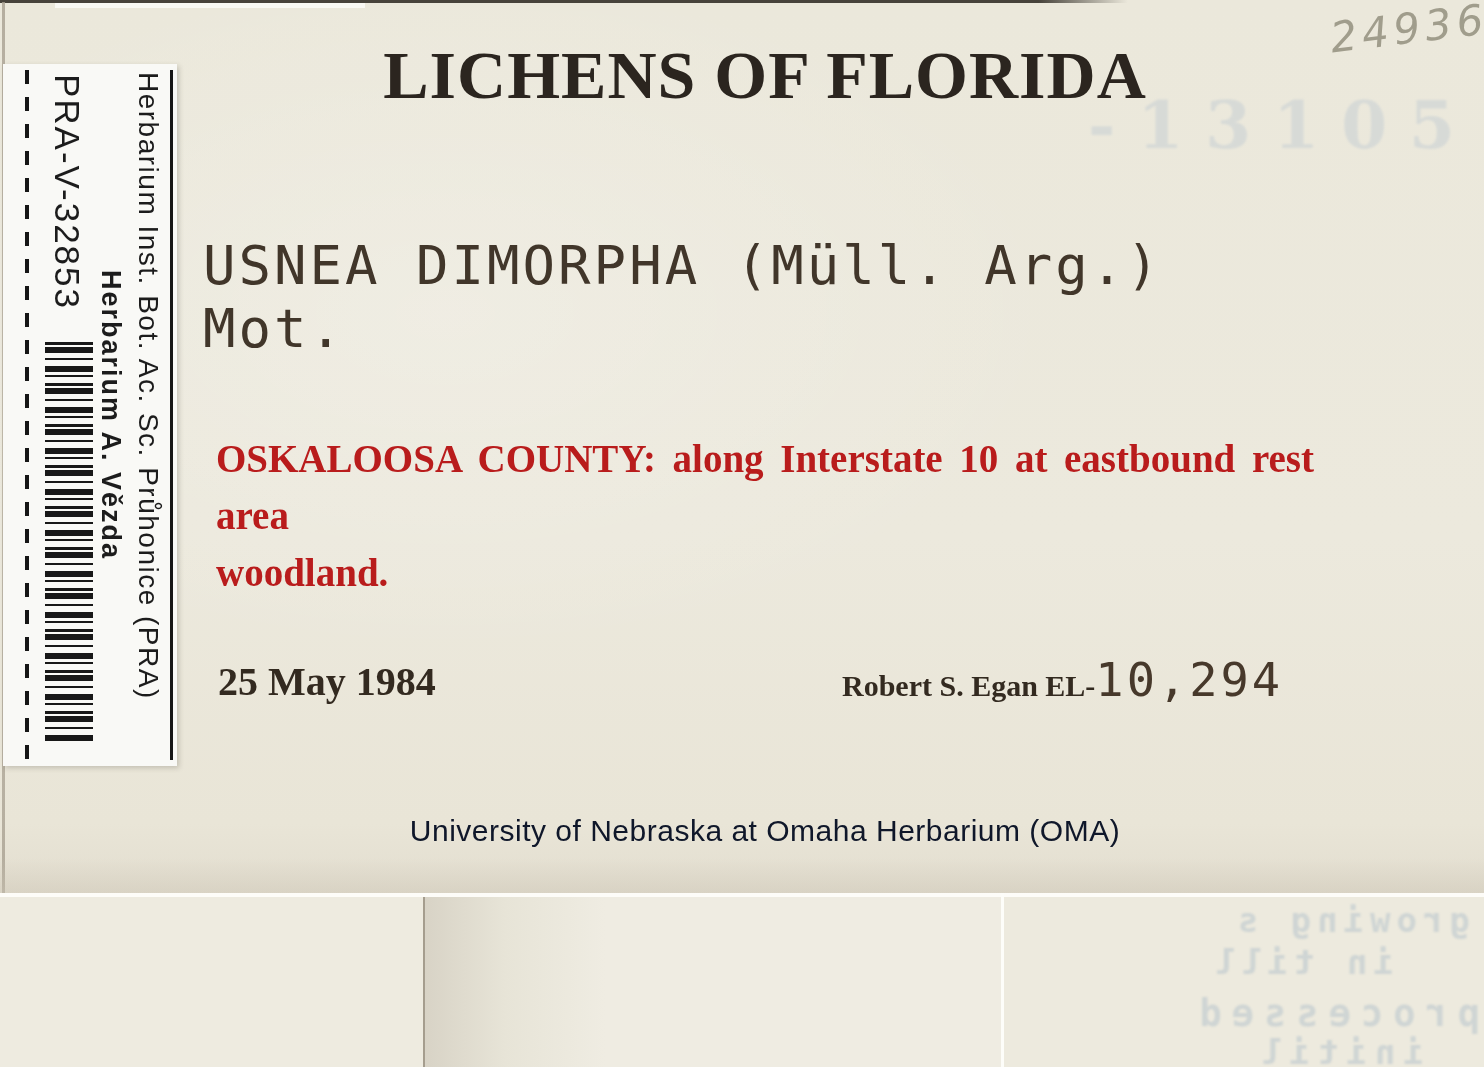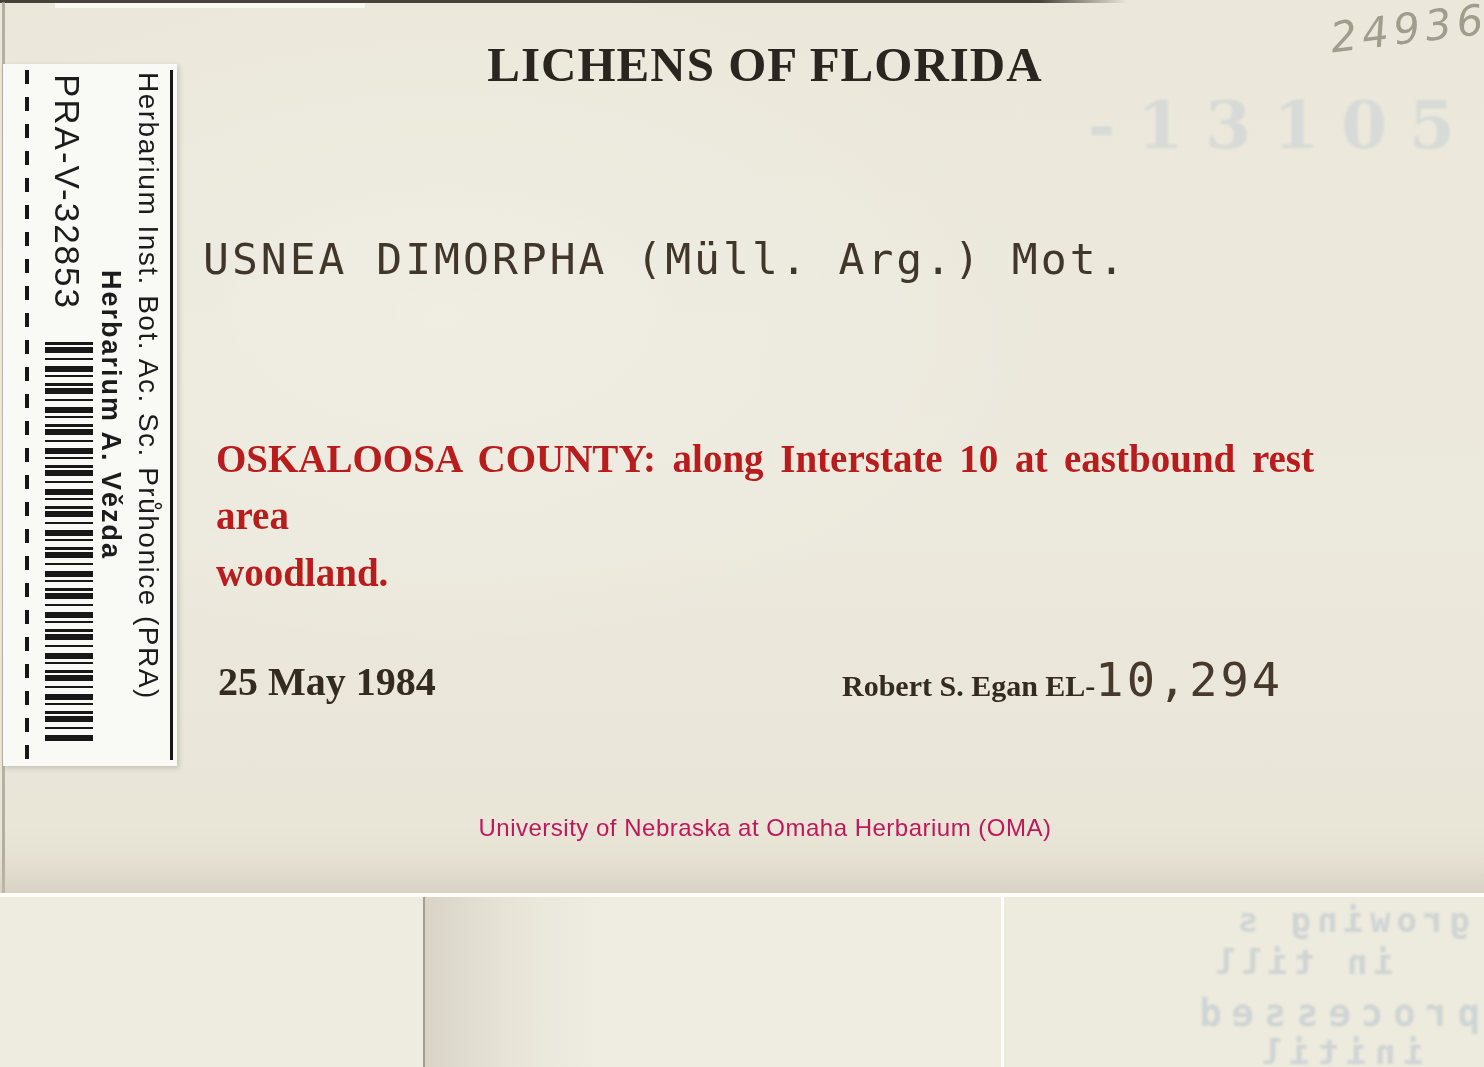--- a/index.html
+++ b/index.html
@@ -30,27 +30,27 @@
   #left-edge-line{
     left:2px;top:2px;width:3px;height:893px;
     background:linear-gradient(180deg,#a79f90, #b8b1a2 50%, #a79f90);
     opacity:.8;
   }
 
   
   #title{
     left:350px;top:36px;width:830px;
     text-align:center;
-    font-size:49px;font-weight:bold;letter-spacing:1px;
+    font-size:68px;font-weight:bold;letter-spacing:1px;
     color:#2b251f;
   }
   #species-line{
     left:203px;top:234px;width:1100px;
     font-family:"DejaVu Sans Mono", monospace;
-    font-size:43px;letter-spacing:3px;
+    font-size:54px;letter-spacing:3px;
     color:#41362a;
   }
   #locality{
     left:216px;top:430px;width:1098px;
     font-size:39px;font-weight:bold;line-height:57px;
     color:#b91c1c;
   }
   .loc-line{text-align:justify;text-align-last:justify;}
   .loc-line.last{text-align-last:left;}
   #date-line{
@@ -67,21 +67,21 @@
   }
   #collection-number{
     font-family:"DejaVu Sans Mono", monospace;
     font-size:47px;letter-spacing:3px;color:#47392b;
     vertical-align:baseline;
   }
   #institution-line{
     left:350px;top:814px;width:830px;
     text-align:center;
     font-family:"Liberation Sans", sans-serif;
-    font-size:24px;color:#be185d;letter-spacing:0.5px;
+    font-size:30px;color:#0f172a;letter-spacing:0.5px;
   }
 
   
   #pencil-number{
     left:1330px;top:4px;
     font-family:"DejaVu Sans", sans-serif;
     font-style:italic;
     font-size:42px;letter-spacing:5px;
     color:#94907f;
     transform:rotate(-7deg);

